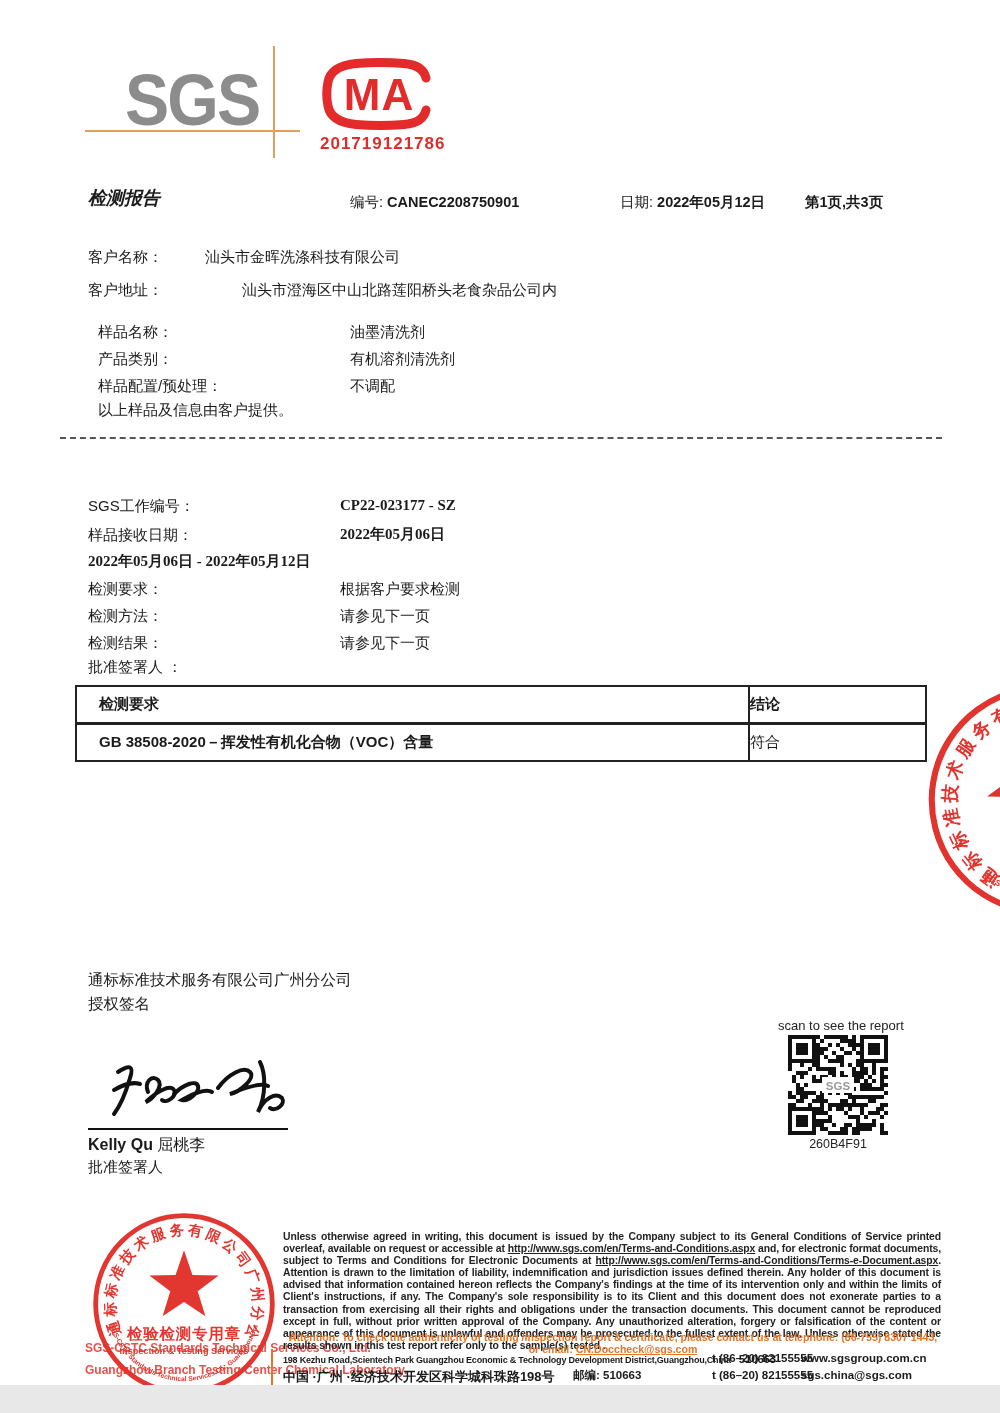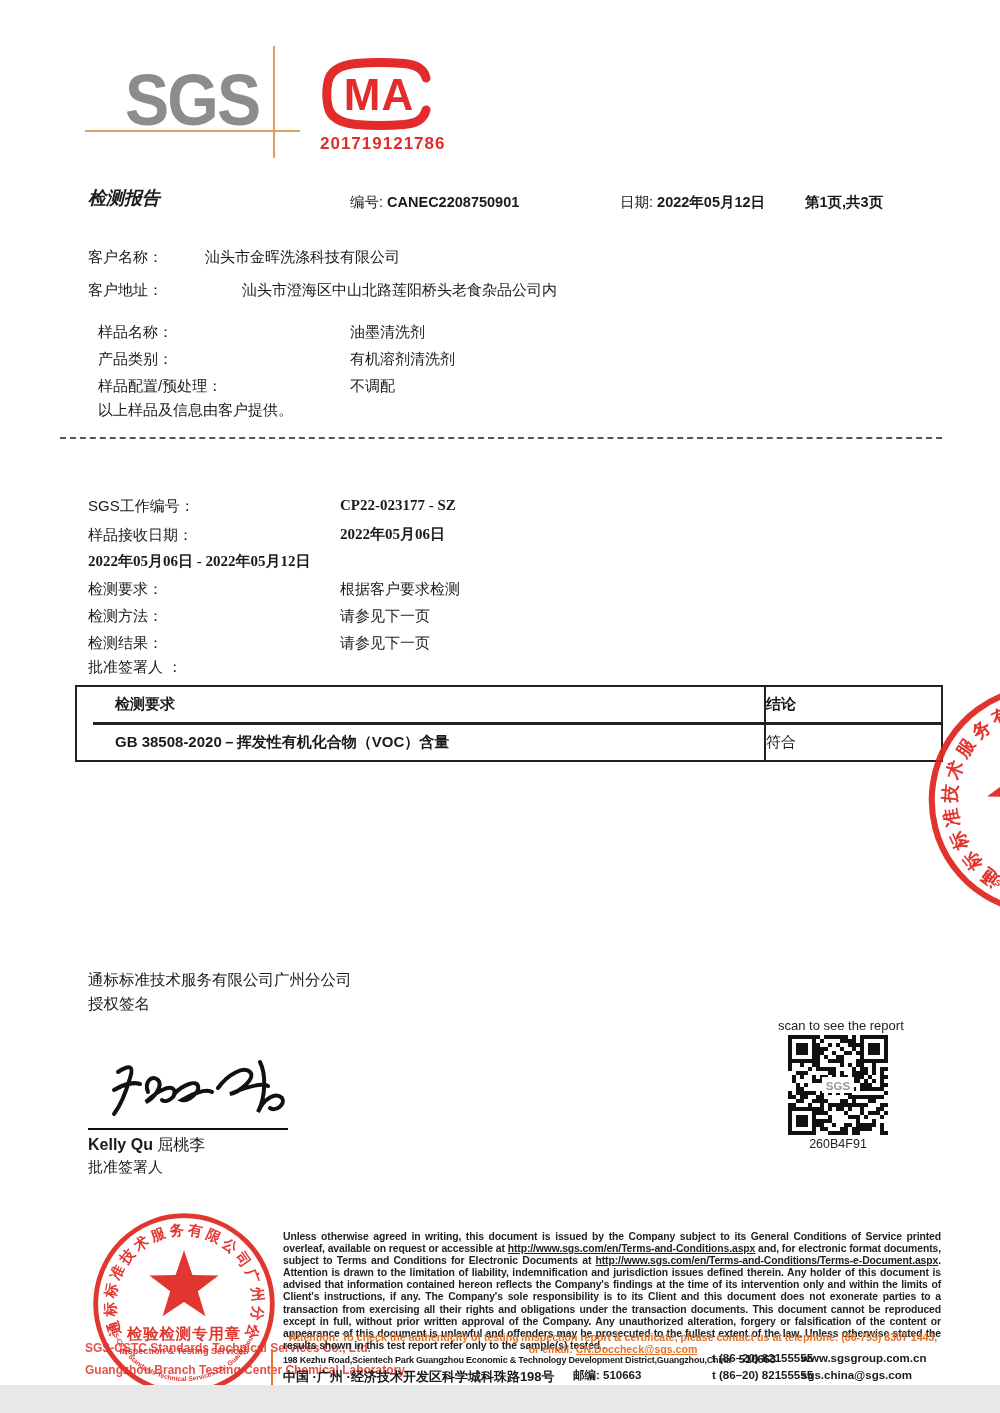--- a/index.html
+++ b/index.html
@@ -151,21 +151,21 @@
       <span class="k">检测方法：</span>
       <span>请参见下一页</span>
     </div>
     <div class="kv wide">
       <span class="k">检测结果：</span>
       <span>请参见下一页</span>
     </div>
   </div>
   <div class="abs" style="left:88px; top:658px; font-size:15px;">批准签署人 ：</div>
 
-  <div class="abs rtable" style="left:75px; top:685px;padding-left:16px;">
+  <div class="abs rtable" style="left:75px; top:685px;">
     <div class="hd">
       <div class="c1">检测要求</div>
       <div class="c2">结论</div>
     </div>
     <div class="bd">
       <div class="c1">GB 38508-2020－挥发性有机化合物（VOC）含量</div>
       <div class="c2">符合</div>
     </div>
   </div>
 

